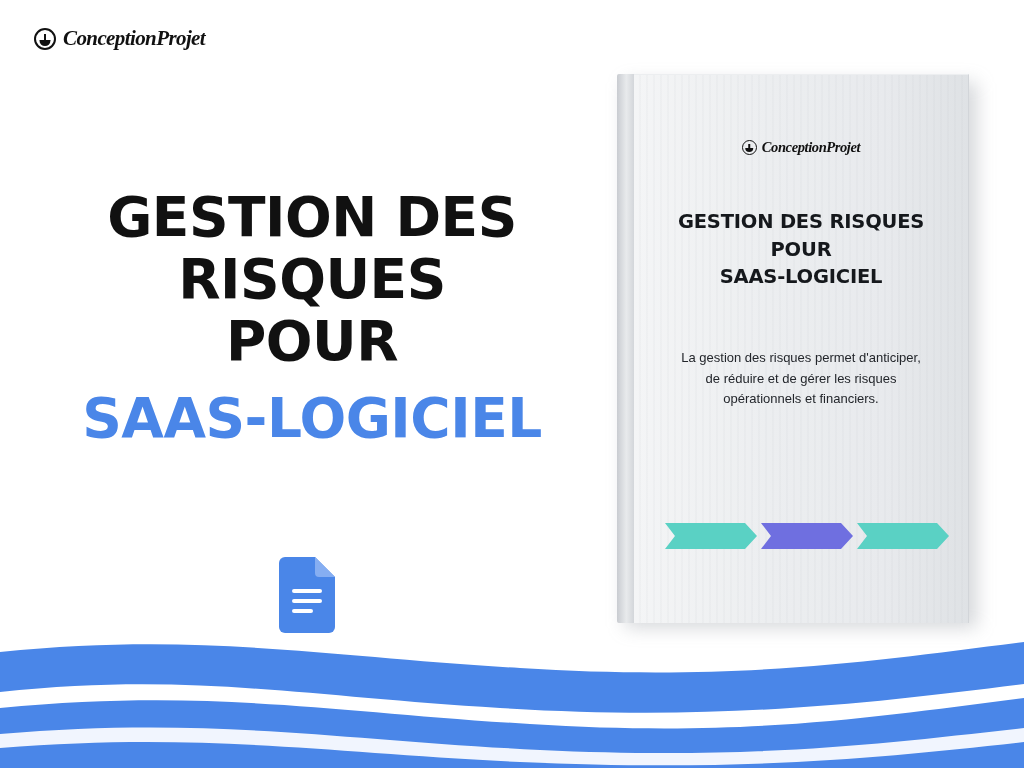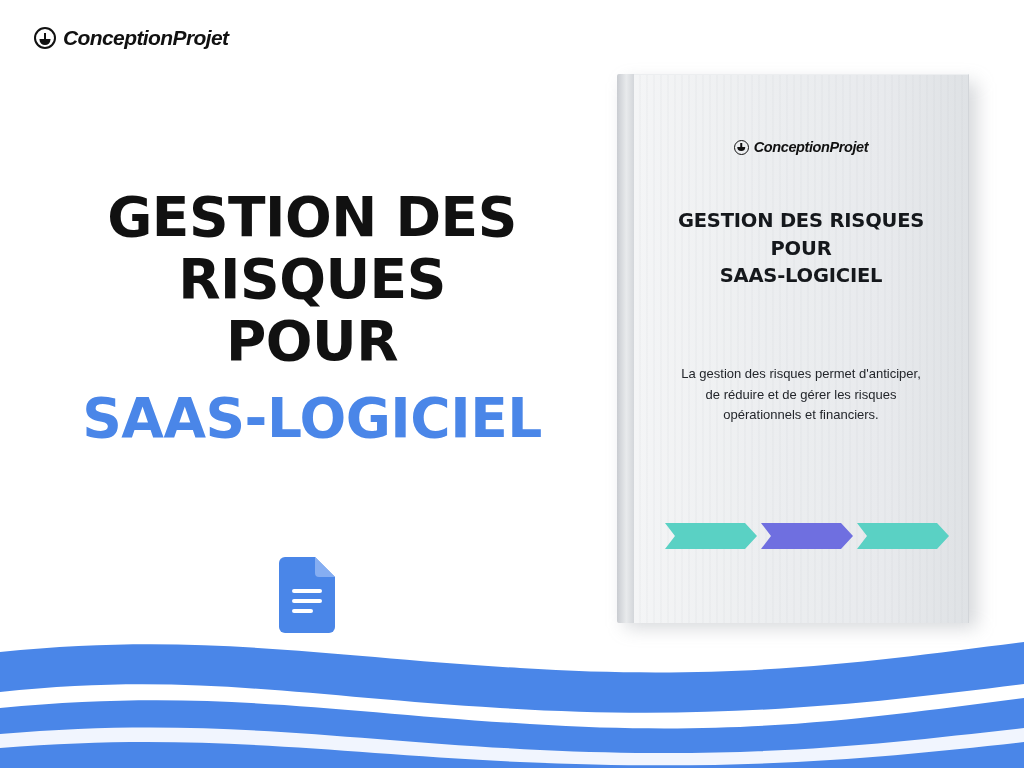--- a/index.html
+++ b/index.html
@@ -52,21 +52,21 @@
     position: absolute;
     left: 50%;
     top: 10px;
     width: 11px;
     height: 6px;
     border-radius: 0 0 9px 9px;
     background: #111111;
     transform: translateX(-50%);
   }
   .brand-name {
-    font-family: Liberation Sans, sans-serif;
+    font-family: Liberation Serif, serif;
     font-size: 21px;
     font-weight: bold;
     font-style: italic;
     letter-spacing: -0.6px;
     color: #111111;
     white-space: nowrap;
   }
 
   
   .title-block {
@@ -180,21 +180,21 @@
   .cover-title {
     margin-top: 52px;
     font-family: "DejaVu Sans", sans-serif;
     font-size: 19.5px;
     font-weight: bold;
     line-height: 1.42;
     color: #15181c;
     letter-spacing: -0.2px;
   }
   .cover-desc {
-    margin-top: 74px;
+    margin-top: 57px;
     font-family: "Liberation Sans", sans-serif;
     font-size: 13px;
     line-height: 1.58;
     color: #23262b;
     padding: 0 16px;
   }
 
   
   .chevrons {
     position: absolute;

